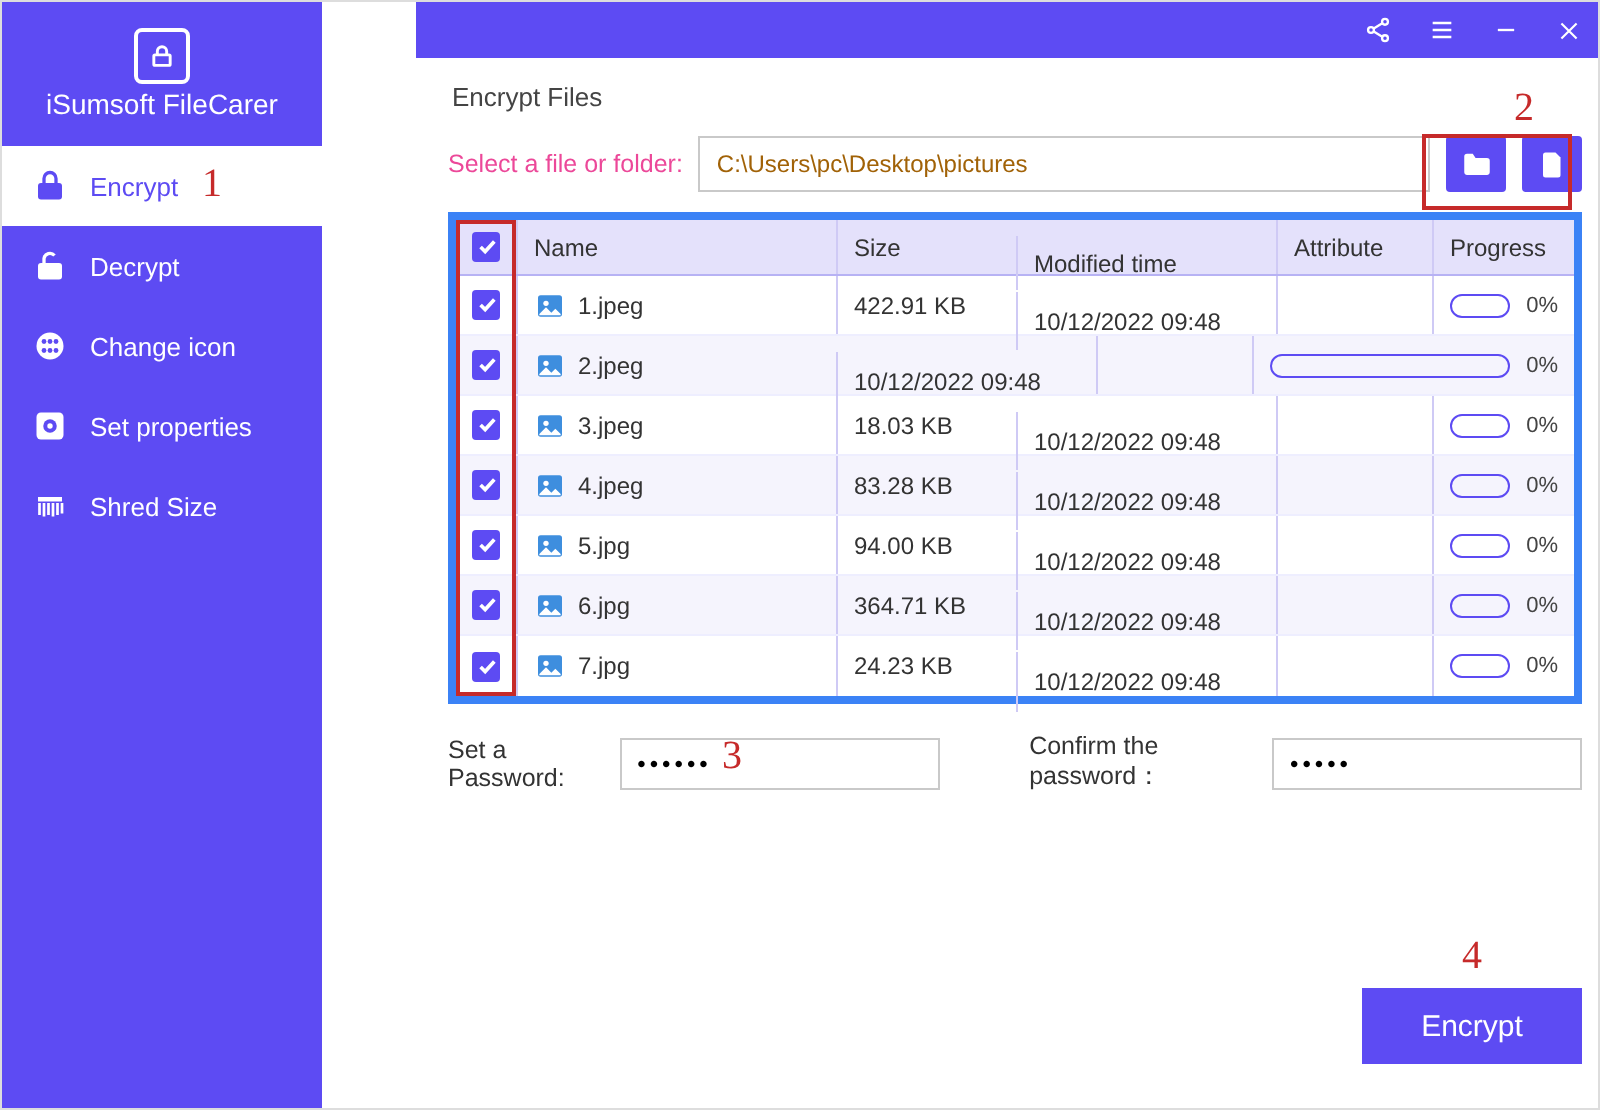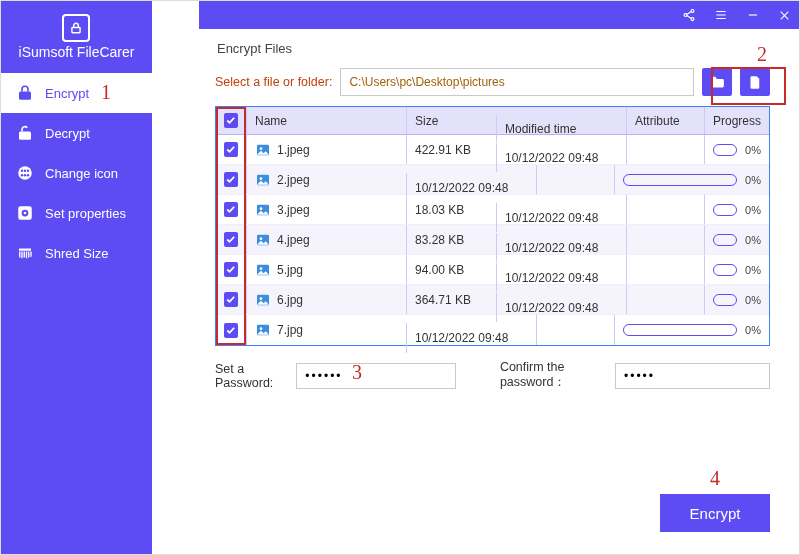--- a/index.html
+++ b/index.html
@@ -13,28 +13,28 @@
 .nav-item.active { background: #fff; color: #5d4bf3; }
 .nav-item .icon { width: 20px; height: 20px; display: inline-flex; align-items: center; justify-content: center; flex-shrink: 0; }
 
 .annot { position: absolute; color: #c62a2a; font-family: "Times New Roman", serif; font-size: 20px; pointer-events: none; }
 .redbox { position: absolute; border: 2px solid #c62a2a; pointer-events: none; }
 
 .main { flex: 1; display: flex; flex-direction: column; position: relative; }
 .titlebar { height: 28px; background: #5d4bf3; display: flex; justify-content: flex-end; align-items: center; padding-right: 8px; gap: 18px; color: #fff; }
 .titlebar .tb-btn { cursor: pointer; font-size: 15px; display:flex; align-items:center; }
 
-.content { flex: 1; padding: 8px 29px 12px 16px; display: flex; flex-direction: column; }
+.content { flex: 1; padding: 8px 8px 12px 16px; display: flex; flex-direction: column; }
 .section-title { font-size: 13px; color: #444; margin: 4px 0 12px 2px; }
 .row-select { display: flex; align-items: center; gap: 8px; margin-bottom: 10px; }
-.row-select label { font-size: 12.5px; color: #c2410c; white-space: nowrap; }
+.row-select label { font-size: 12.5px; color: #ec4899; white-space: nowrap; }
 .path-input { flex: 1; height: 28px; border: 1px solid #c9c9c9; font-size: 12px; padding: 0 8px; color: #a16207; }
 .iconbtn { width: 30px; height: 28px; background: #5d4bf3; border: none; display: inline-flex; align-items: center; justify-content: center; cursor: pointer; color: #fff; border-radius: 2px; }
 
-.table { border: 1px solid #3b82f6; font-size: 12px; color: #333; }
+.table { border: 4px solid #3b82f6; font-size: 12px; color: #333; }
 .thead { display: flex; background: #e4e1fb; height: 28px; align-items: center; border-bottom: 1px solid #b7b2f4; }
 .cell { padding: 0 8px; display: flex; align-items: center; height: 100%; }
 .col-chk { width: 30px; justify-content: center; }
 .col-name { width: 160px; border-left: 1px solid #cfcaf5; }
 .col-size { width: 90px; border-left: 1px solid #cfcaf5; }
 .col-mod { width: 130px; border-left: 1px solid #cfcaf5; margin-top: 16px; }
 .col-attr { width: 78px; border-left: 1px solid #cfcaf5; }
 .col-prog { flex: 1; border-left: 1px solid #cfcaf5; gap: 8px; }
 .trow { display: flex; height: 30px; align-items: center; border-bottom: 1px solid #eef; }
 .trow:nth-child(even) { background: #f5f4fd; }
@@ -357,20 +357,21 @@
               <div class="cell col-name">
                 <span class="fileico">
                   <svg width="16" height="16" viewBox="0 0 24 24">
                     <rect x="3" y="4" width="18" height="16" rx="2" fill="#3e8ede"></rect>
                     <circle cx="9" cy="10" r="2" fill="#fff"></circle>
                     <path d="M4 18l5-5 4 4 3-3 4 4v1H4z" fill="#fff"></path>
                   </svg>
                 </span>
                 <span>7.jpg</span>
               </div>
+              <div class="cell col-size">24.23 KB</div>
               <div class="cell col-mod">10/12/2022 09:48</div>
               <div class="cell col-attr"></div>
               <div class="cell col-prog">
                 <div class="pbar"></div>
                 <span class="pct">0%</span>
               </div>
             </div>
           </div>
 
         <div class="redbox" style="left:0; top:0; width:30px; height:238px;"></div>

